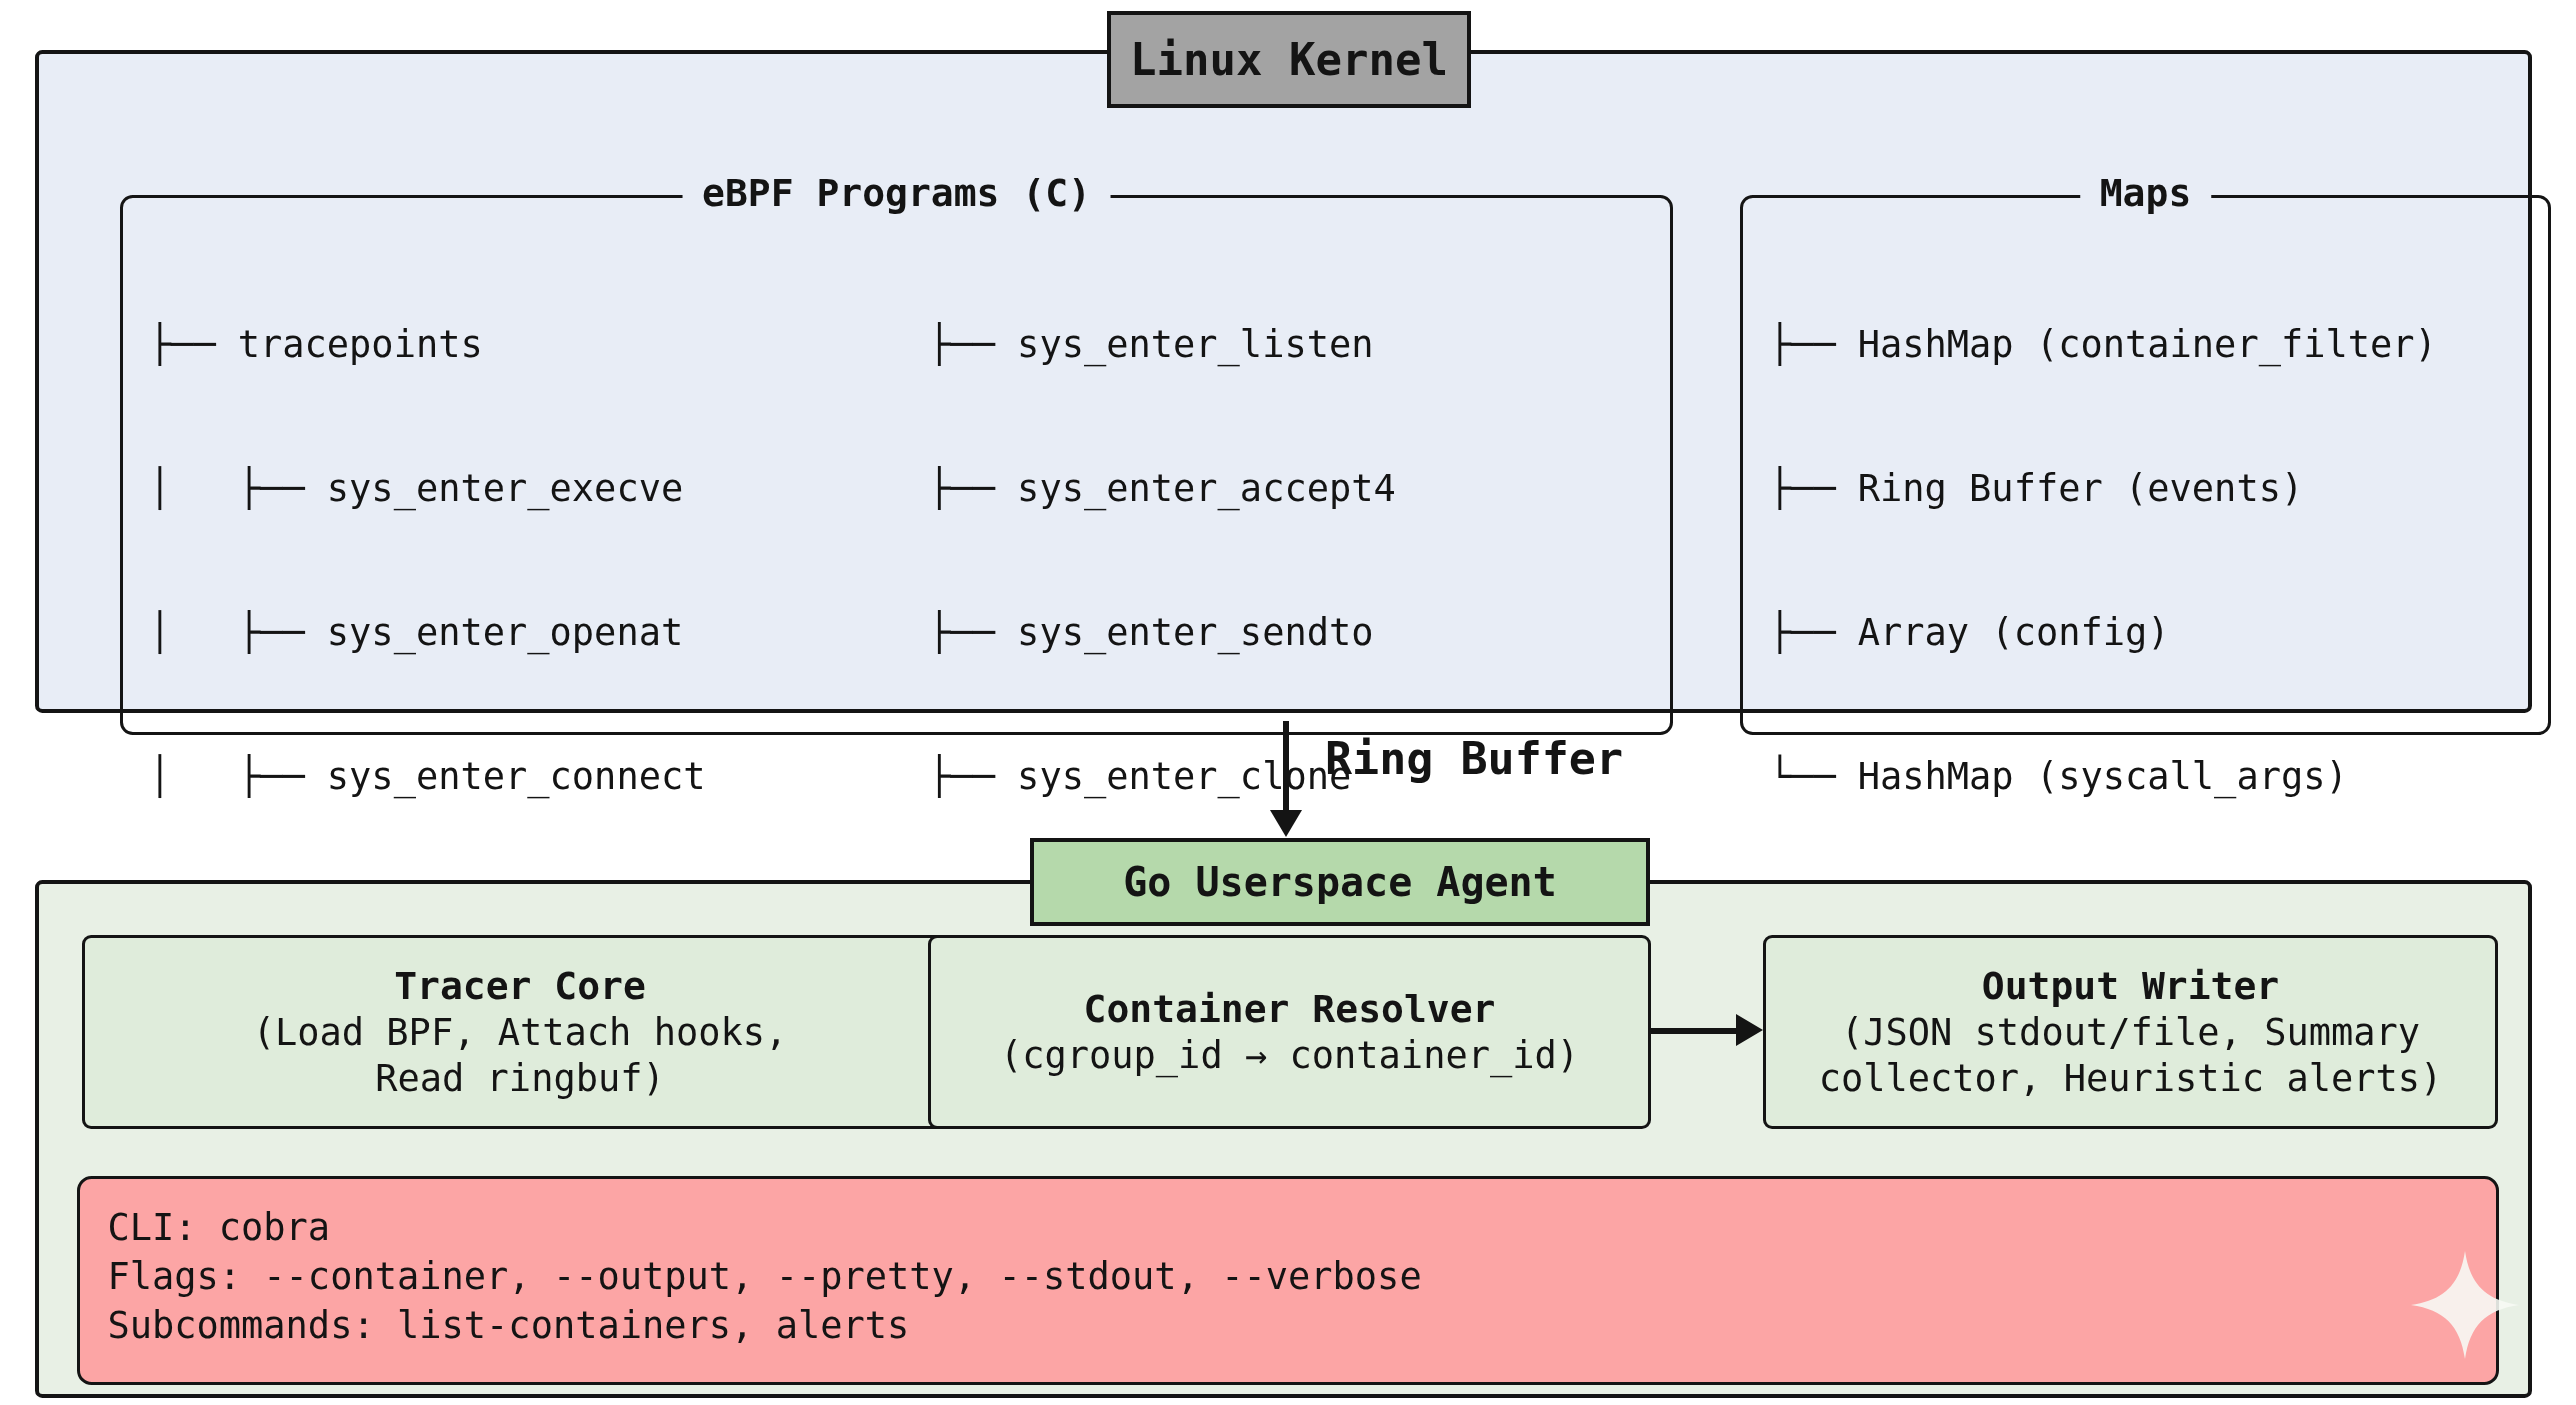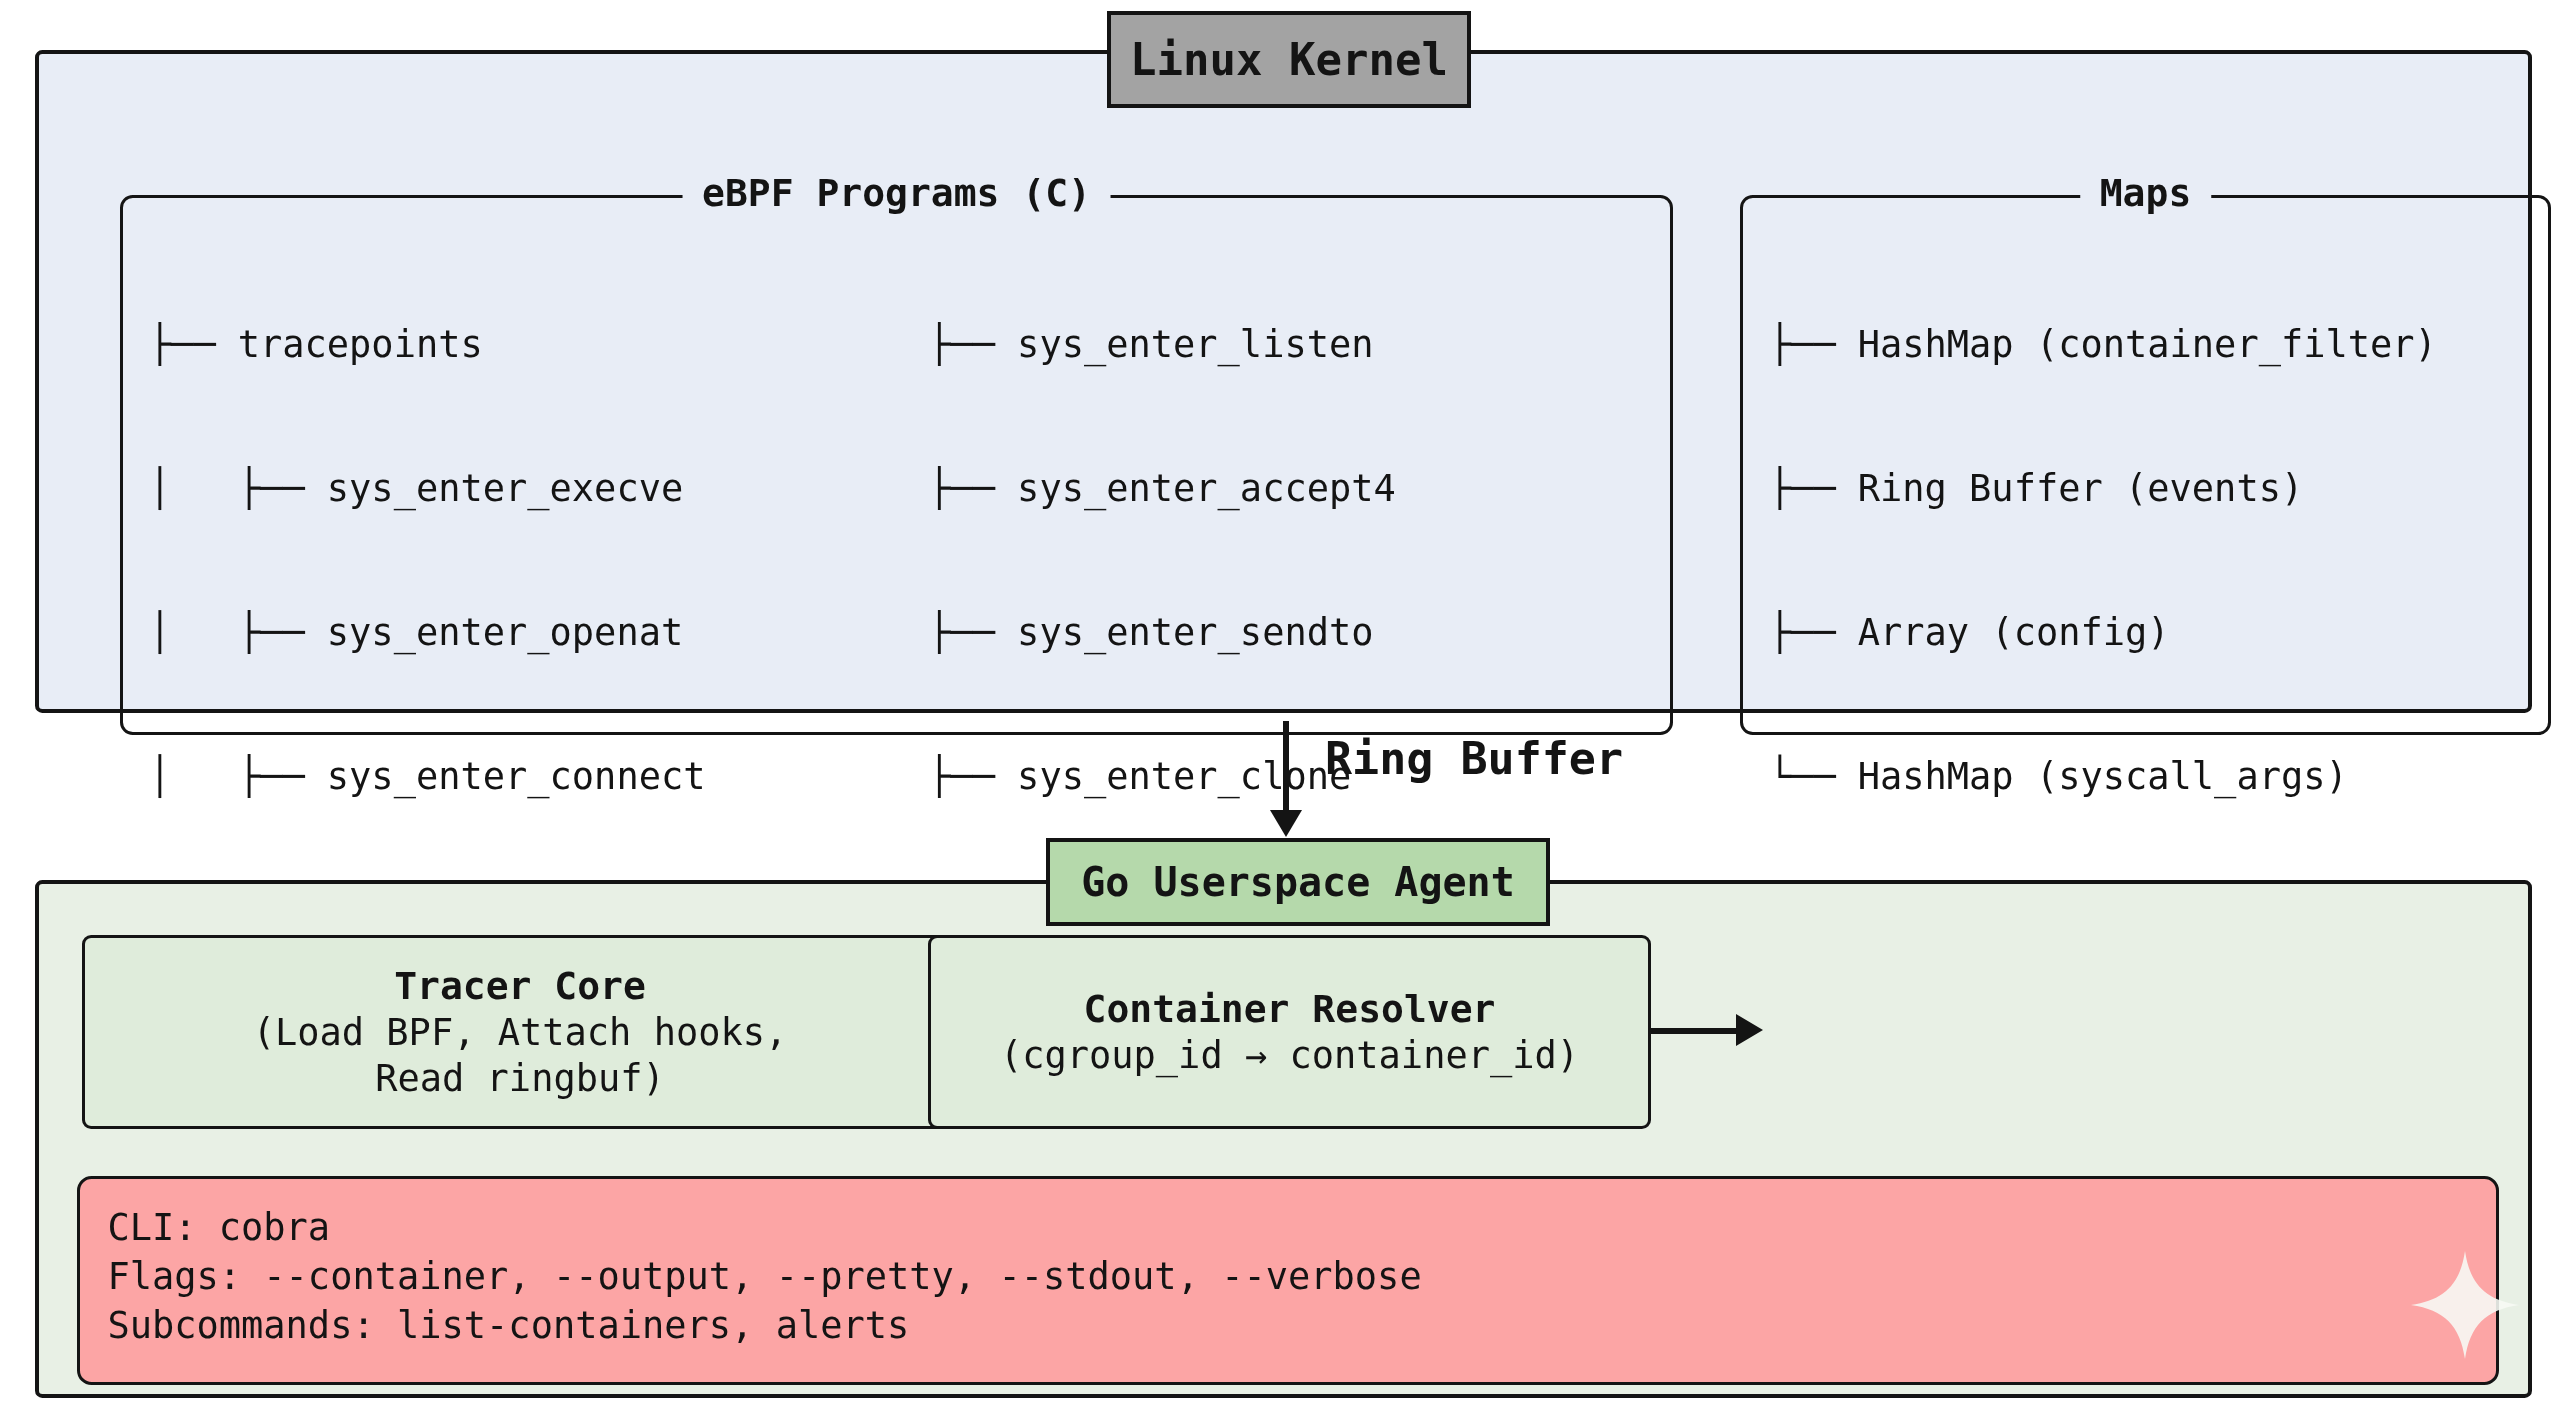--- a/index.html
+++ b/index.html
@@ -99,28 +99,27 @@
     left: 35px; top: 880px;
     width: 2497px; height: 518px;
     background: #e8f0e5;
     border: 4.6px solid #141414;
     border-radius: 7.3px;
     box-sizing: border-box;
   }
   .agent-title-box {
     position: absolute;
     left: 1030px; top: 838px;
-    width: 504px; height: 88px;
+    width: 620px; height: 88px;
     background: #b5d9ab;
     border: 4.6px solid #141414;
     box-sizing: border-box;
     display: flex; align-items: center; justify-content: center;
     font-size: 40px; font-weight: bold;
     z-index: 3;
-    margin-left: 16px;
   }
 
   .component-box {
     position: absolute;
     top: 935px;
     height: 194px;
     background: #dfecdb;
     border: 3.7px solid #141414;
     border-radius: 9.1px;
     box-sizing: border-box;
@@ -245,20 +244,25 @@
   <div class="h-arrow-head a1"></div>
 
   <div class="component-box component-resolver">
     <div class="component-title">Container Resolver</div>
     <div class="component-line">(cgroup_id → container_id)</div>
   </div>
 
   <div class="h-arrow-line a2"></div>
   <div class="h-arrow-head a2"></div>
 
+  <div class="component-box component-writer">
+    <div class="component-title">Output Writer</div>
+    <div class="component-line">(JSON stdout/file, Summary</div>
+    <div class="component-line">collector, Heuristic alerts)</div>
+  </div>
 
   <div class="cli-box">
     <div class="cli-line">CLI: cobra</div>
     <div class="cli-line">Flags: --container, --output, --pretty, --stdout, --verbose</div>
     <div class="cli-line">Subcommands: list-containers, alerts</div>
   </div>
 
   <svg class="sparkle" viewBox="0 0 110 110" xmlns="http://www.w3.org/2000/svg">
     <path d="M55 0 C60 34 76 50 110 55 C76 60 60 76 55 110 C50 76 34 60 0 55 C34 50 50 34 55 0 Z" fill="#f8fbf6"></path>
   </svg>

